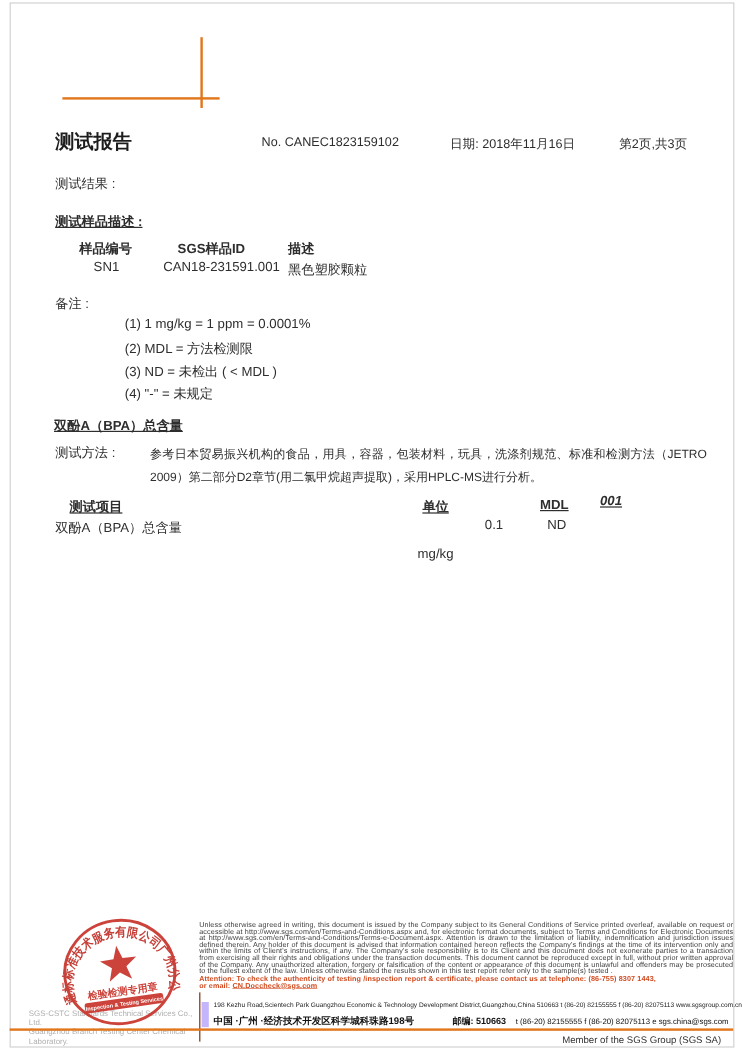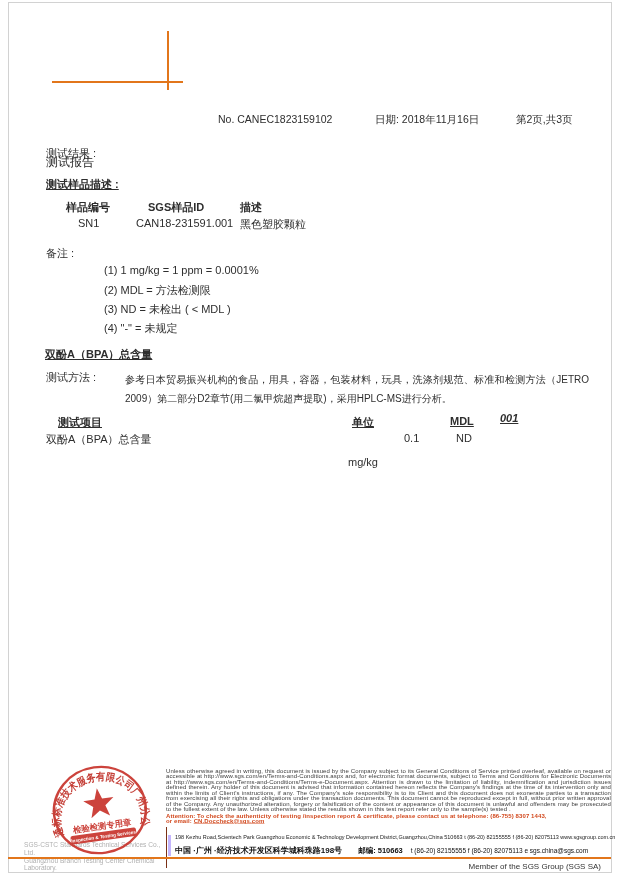--- a/index.html
+++ b/index.html
@@ -9,21 +9,21 @@
   }
   .page-frame{position:absolute;left:8px;top:2px;right:7px;bottom:2px;border:1px solid #d2d2d2;pointer-events:none;}
   
   .logo-text{
     position:absolute;left:52px;top:26px;font-size:56px;font-weight:bold;
     color:#8f8f8f;letter-spacing:-2px;line-height:1;
   }
   .logo-hline{position:absolute;left:52px;top:81px;width:131px;height:2px;background:#e2761b;}
   .logo-vline{position:absolute;left:167px;top:31px;width:2px;height:59px;background:#e2761b;}
   
-  .doc-title{position:absolute;left:46px;top:108px;font-size:12px;font-weight:normal;color:#1d1d1d;margin-top:46px;}
+  .doc-title{position:absolute;left:46px;top:108px;font-size:16px;font-weight:bold;color:#1d1d1d;}
   .report-no{position:absolute;left:218px;top:113px;font-size:10.5px;}
   .report-date{position:absolute;left:375px;top:113px;font-size:10.5px;}
   .page-info{position:absolute;left:516px;top:113px;font-size:10.5px;text-align:right;}
   
   .t11{font-size:11px;}
   .results-label{position:absolute;left:46px;top:146px;}
   .sample-heading{position:absolute;left:46px;top:177px;font-weight:bold;text-decoration:underline;}
   .cell{position:absolute;font-size:11px;}
   .hd{font-weight:bold;}
   .remarks-label{position:absolute;left:46px;top:246px;}
@@ -35,26 +35,26 @@
   .ital{font-style:italic;}
   
   .company-lines{position:absolute;left:24px;top:841px;width:240px;color:#b0b0b0;}
   .company-lines .inner{transform:scale(0.6);transform-origin:top left;width:240px;font-size:11px;line-height:13px;}
   .stamp{position:absolute;left:50px;top:764px;width:100px;height:94px;transform:rotate(-8deg);opacity:0.92;}
   .legal{position:absolute;left:166px;top:768px;width:445px;}
   .legal .inner{transform:scale(0.5);transform-origin:top left;width:890px;}
   .disclaimer{font-size:12px;letter-spacing:0.2px;line-height:11px;text-align:justify;color:#3d3d3d;margin:0;}
   .attention{font-size:12px;letter-spacing:0.2px;line-height:11px;font-weight:bold;color:#d2491e;margin:2px 0 0 0;}
   .attention .underline{text-decoration:underline;}
-  .addr-block{position:absolute;left:168px;top:835px;width:442px;border-left:3px solid #c4b5fd;padding-left:4px;}
+  .addr-block{position:absolute;left:168px;top:835px;width:442px;border-left:6px solid #c4b5fd;padding-left:4px;}
   .addr-en-wrap{height:9px;overflow:visible;}
   .addr-en{transform:scale(0.55);transform-origin:top left;width:800px;font-size:10px;line-height:10px;color:#222;white-space:nowrap;}
   .addr-cn-row{display:flex;align-items:baseline;margin-top:1px;color:#111;}
   .addr-cn{font-size:8px;font-weight:bold;}
-  .addr-postal{font-size:7.5px;font-weight:bold;margin-left:16px;}
+  .addr-postal{font-size:7.5px;font-weight:bold;margin-left:32px;}
   .addr-cn-contact{font-size:6.5px;margin-left:8px;}
   .vline{position:absolute;left:166px;top:827px;width:1px;height:41px;background:#7a3015;}
   .orange-rule{position:absolute;left:8px;top:857px;width:603px;height:2px;background:#e2761b;}
   .member{position:absolute;right:18px;top:862px;font-size:8px;color:#333;}
 </style>
 </head>
 <body>
 
 <div class="page">
   <div class="page-frame"></div>

